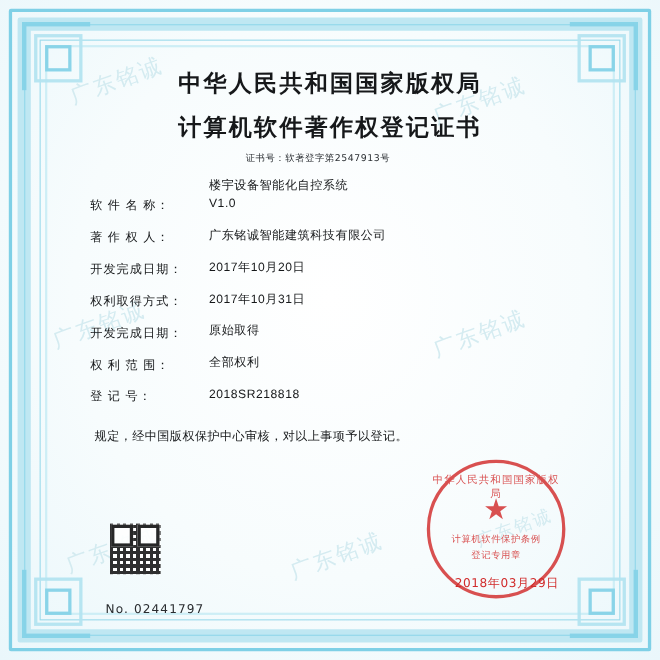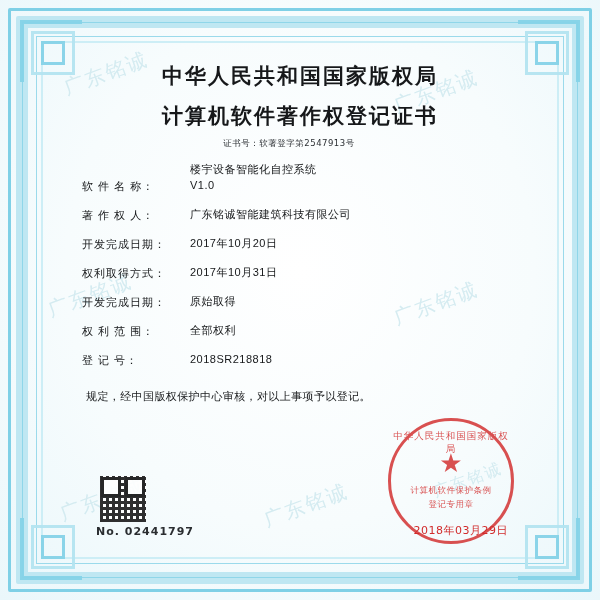--- a/index.html
+++ b/index.html
@@ -193,26 +193,25 @@
   .issue-date{
     position:absolute;
     right:92px;bottom:62px;
     font-size:11px;
     color:#d12b2b;
     font-family:"DejaVu Sans", sans-serif;
     letter-spacing:.5px;
   }
   .serial{
     position:absolute;
-    left:96px;bottom:62px;
+    left:96px;bottom:40px;
     font-size:11px;
     color:#2a2d30;
     font-family:"DejaVu Sans", sans-serif;
     letter-spacing:1px;
-    font-weight:bold;
   }
 </style>
 </head>
 <body>
 
 <div class="cert">
 
   <div class="frame-outer"></div>
   <div class="frame-mid"></div>
   <div class="frame-inner"></div>

